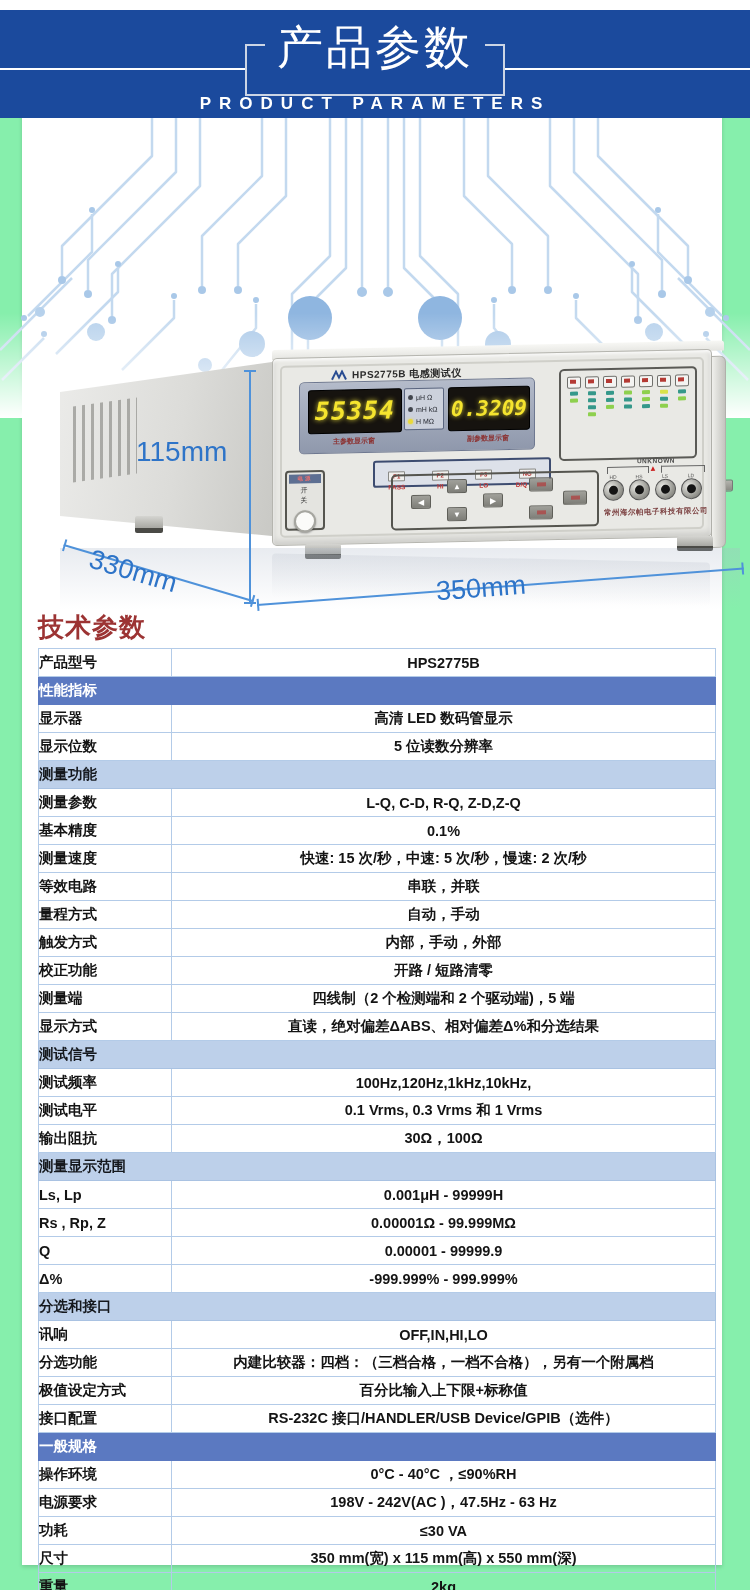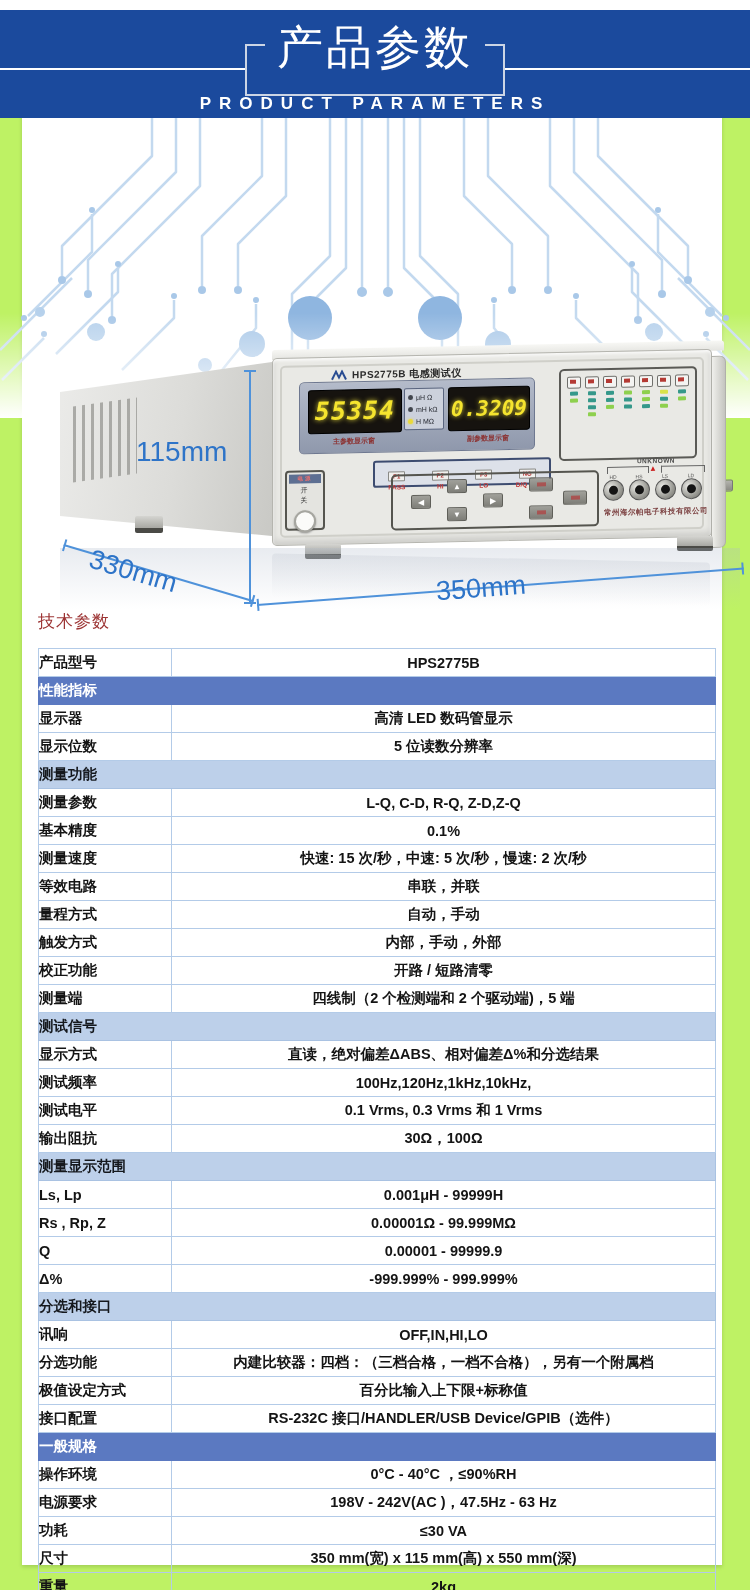--- a/index.html
+++ b/index.html
@@ -1,16 +1,16 @@
 <!DOCTYPE html>
 <html><head>
 <meta charset="utf-8">
 <style>
   html,body{margin:0;padding:0;}
-  .page{position:relative;width:750px;height:1590px;background:#bef264;overflow:hidden;
+  .page{position:relative;width:750px;height:1590px;background:#86efac;overflow:hidden;
         font-family:"Liberation Sans",sans-serif;}
   .abs{position:absolute;}
 
   
   .content-bg{left:22px;top:0;width:700px;height:1565px;background:#ffffff;
               box-shadow:0 2px 4px rgba(0,0,0,.15);}
   .top-strip{left:0;top:0;width:750px;height:10px;background:#ffffff;}
 
   
   .banner{left:0;top:10px;width:750px;height:108px;background:#1b4a9d;}
@@ -154,21 +154,21 @@
   .hline{height:2px;transform-origin:left top;}
   .hline::before,.hline::after{content:'';position:absolute;top:-5px;width:2px;height:12px;background:#4f92da;}
   .hline::before{left:0;} .hline::after{right:0;}
   .line-330{left:64px;top:544px;width:198px;transform:rotate(16.5deg);}
   .line-350{left:257px;top:604px;width:488px;transform:rotate(-4.3deg);}
   .t-115{left:136px;top:436px;}
   .t-330{left:88px;top:556px;transform:rotate(16.5deg);font-size:27px;}
   .t-350{left:436px;top:573px;transform:rotate(-4.3deg);font-size:27px;}
 
   
-  .tech-title{left:38px;top:610px;font-size:17px;font-weight:normal;color:#9c3333;letter-spacing:1px;}
+  .tech-title{left:38px;top:610px;font-size:26px;font-weight:bold;color:#9c3333;letter-spacing:1px;}
   .spec{left:38px;top:648px;}
   table.spec-table{border-collapse:collapse;width:678px;table-layout:fixed;
                    border:1px solid #8aacd2;}
   table.spec-table td{border:1px solid #b3cbe8;height:27px;padding:0;
                       font-size:14.5px;color:#141414;font-weight:bold;}
   td.lbl{padding-left:28px;width:132px;}
   td.val{text-align:center;}
   td.val.strong{font-weight:bold;}
   td.sec{padding-left:28px;height:25px;}
   td.sec.dark{background:#5b79c1;color:#ffffff;border-color:#5b79c1;}
@@ -433,25 +433,25 @@
           </tr>
           <tr>
             <td class="lbl">校正功能</td>
             <td class="val">开路 / 短路清零</td>
           </tr>
           <tr>
             <td class="lbl">测量端</td>
             <td class="val">四线制（2 个检测端和 2 个驱动端)，5 端</td>
           </tr>
           <tr>
-            <td class="sec light" colspan="2">测试信号</td>
-          </tr>
-          <tr>
             <td class="lbl">显示方式</td>
             <td class="val">直读，绝对偏差ΔABS、相对偏差Δ%和分选结果</td>
+          </tr>
+          <tr>
+            <td class="sec light" colspan="2">测试信号</td>
           </tr>
           <tr>
             <td class="lbl">测试频率</td>
             <td class="val">100Hz,120Hz,1kHz,10kHz,</td>
           </tr>
           <tr>
             <td class="lbl">测试电平</td>
             <td class="val">0.1 Vrms, 0.3 Vrms 和 1 Vrms</td>
           </tr>
           <tr>

